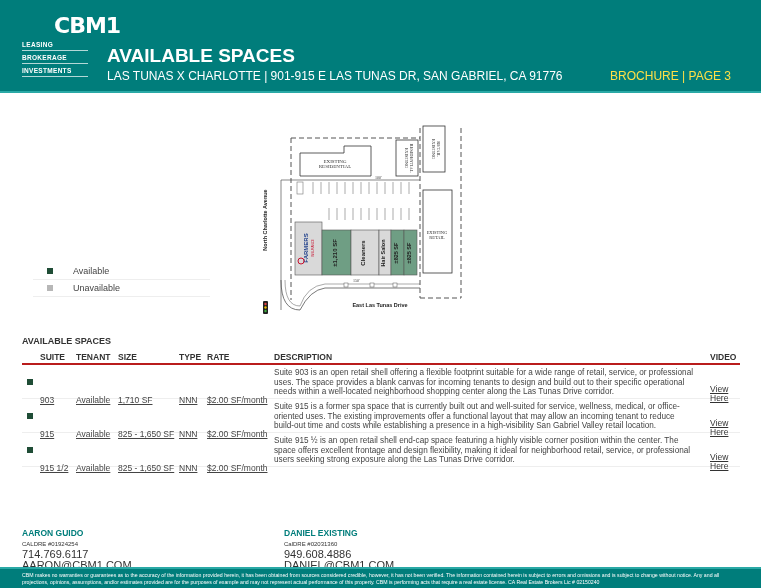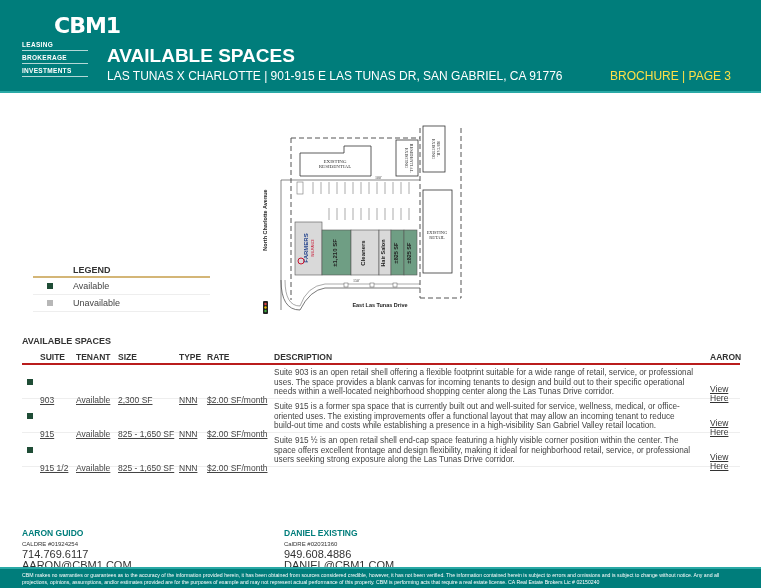--- a/index.html
+++ b/index.html
@@ -136,48 +136,47 @@
     <text x="125" y="187" font-size="5.5" text-anchor="middle" fill="#222" font-weight="bold" font-family="Liberation Sans, sans-serif">East Las Tunas Drive</text>
 
     <rect x="8" y="181" width="5" height="13" fill="#222" rx="1"></rect>
     <circle cx="10.5" cy="184" r="1.2" fill="#e04040"></circle>
     <circle cx="10.5" cy="187.5" r="1.2" fill="#f0c000"></circle>
     <circle cx="10.5" cy="191" r="1.2" fill="#40b040"></circle>
   </svg>
 </div>
 
 <div class="legend">
-  <div class="legend-head">LEGEND</div>
   <div class="legend-row">
     <span class="legend-sw" style="background:#1f4d36"></span>
     <span>Available</span>
   </div>
   <div class="legend-row">
     <span class="legend-sw" style="background:#b7b7b7"></span>
     <span>Unavailable</span>
   </div>
 </div>
 
 <div class="spaces-title">AVAILABLE SPACES</div>
 <div class="tbl">
   <div class="thead">
     <span style="left:18px">SUITE</span>
     <span style="left:54px">TENANT</span>
     <span style="left:96px">SIZE</span>
     <span style="left:157px">TYPE</span>
     <span style="left:185px">RATE</span>
     <span style="left:252px">DESCRIPTION</span>
-    <span style="left:688px">AARON</span>
+    <span style="left:688px">VIDEO</span>
   </div>
 
   <div class="trow">
     <span class="sw"></span>
     <span class="c" style="left:18px">903</span>
     <span class="c" style="left:54px">Available</span>
-    <span class="c" style="left:96px">2,300 SF</span>
+    <span class="c" style="left:96px">1,710 SF</span>
     <span class="c" style="left:157px">NNN</span>
     <span class="c" style="left:185px">$2.00 SF/month</span>
     <span class="desc">Suite 903 is an open retail shell offering a flexible footprint suitable for a wide range of retail, service, or professional uses. The space provides a blank canvas for incoming tenants to design and build out to their specific operational needs within a well-located neighborhood shopping center along the Las Tunas Drive corridor.</span>
     <a class="vid"><span>View</span><br><span>Here</span></a>
   </div>
 
   <div class="trow">
     <span class="sw"></span>
     <span class="c" style="left:18px">915</span>
     <span class="c" style="left:54px">Available</span>

